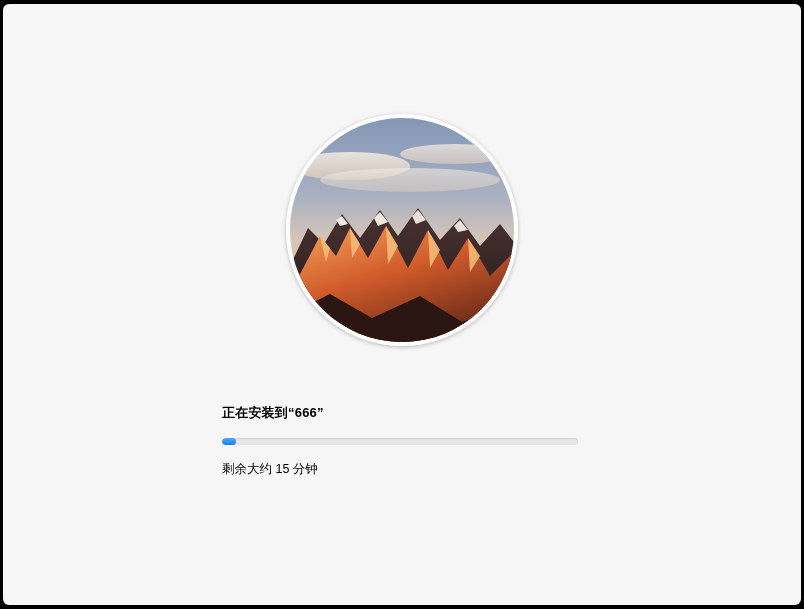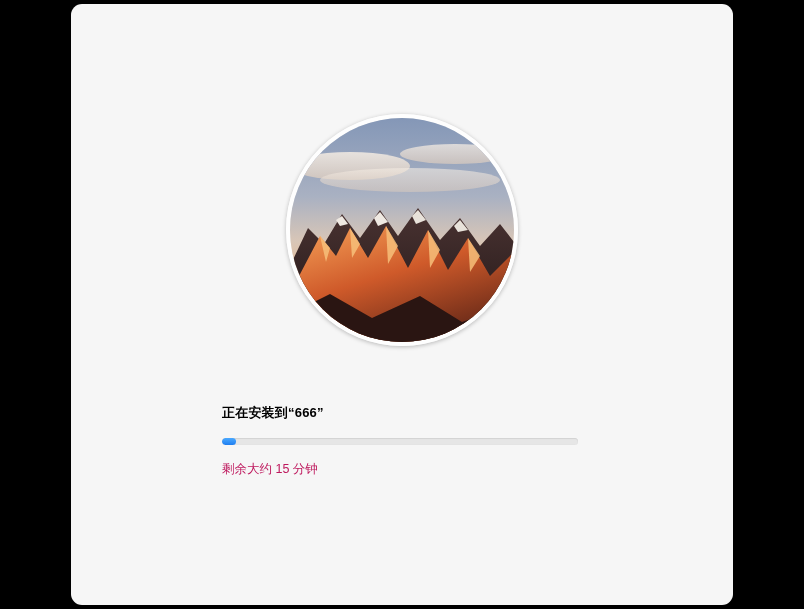--- a/index.html
+++ b/index.html
@@ -10,24 +10,24 @@
     body {
       width: 804px;
       height: 609px;
       background: #000;
       font-family: -apple-system, "Helvetica Neue", "PingFang SC", Arial, sans-serif;
       display: flex;
       align-items: center;
       justify-content: center;
     }
     .window {
-      width: 662px;
+      width: 798px;
       height: 601px;
       background: #f6f6f6;
-      border-radius: 11px;
+      border-radius: 6px;
       box-shadow: 0 0 0 1px rgba(0,0,0,0.3);
       display: flex;
       flex-direction: column;
       align-items: center;
       padding-top: 110px;
     }
     .hero-circle {
       width: 232px;
       height: 232px;
       border-radius: 50%;
@@ -63,21 +63,21 @@
       position: relative;
     }
     .progress-fill {
       height: 100%;
       background: linear-gradient(180deg,#4aa9ff,#1f7ef0);
       border-radius: 4px;
     }
     .time-remaining {
       margin-top: 16px;
       font-size: 12.5px;
-      color: #be185d;
+      color: #000000;
     }
   </style>
 </head>
 <body>
 
 <div class="window">
 
   <div class="hero-circle">
     <svg class="hero-svg" viewBox="0 0 224 224" preserveAspectRatio="xMidYMid slice">
       <defs>

